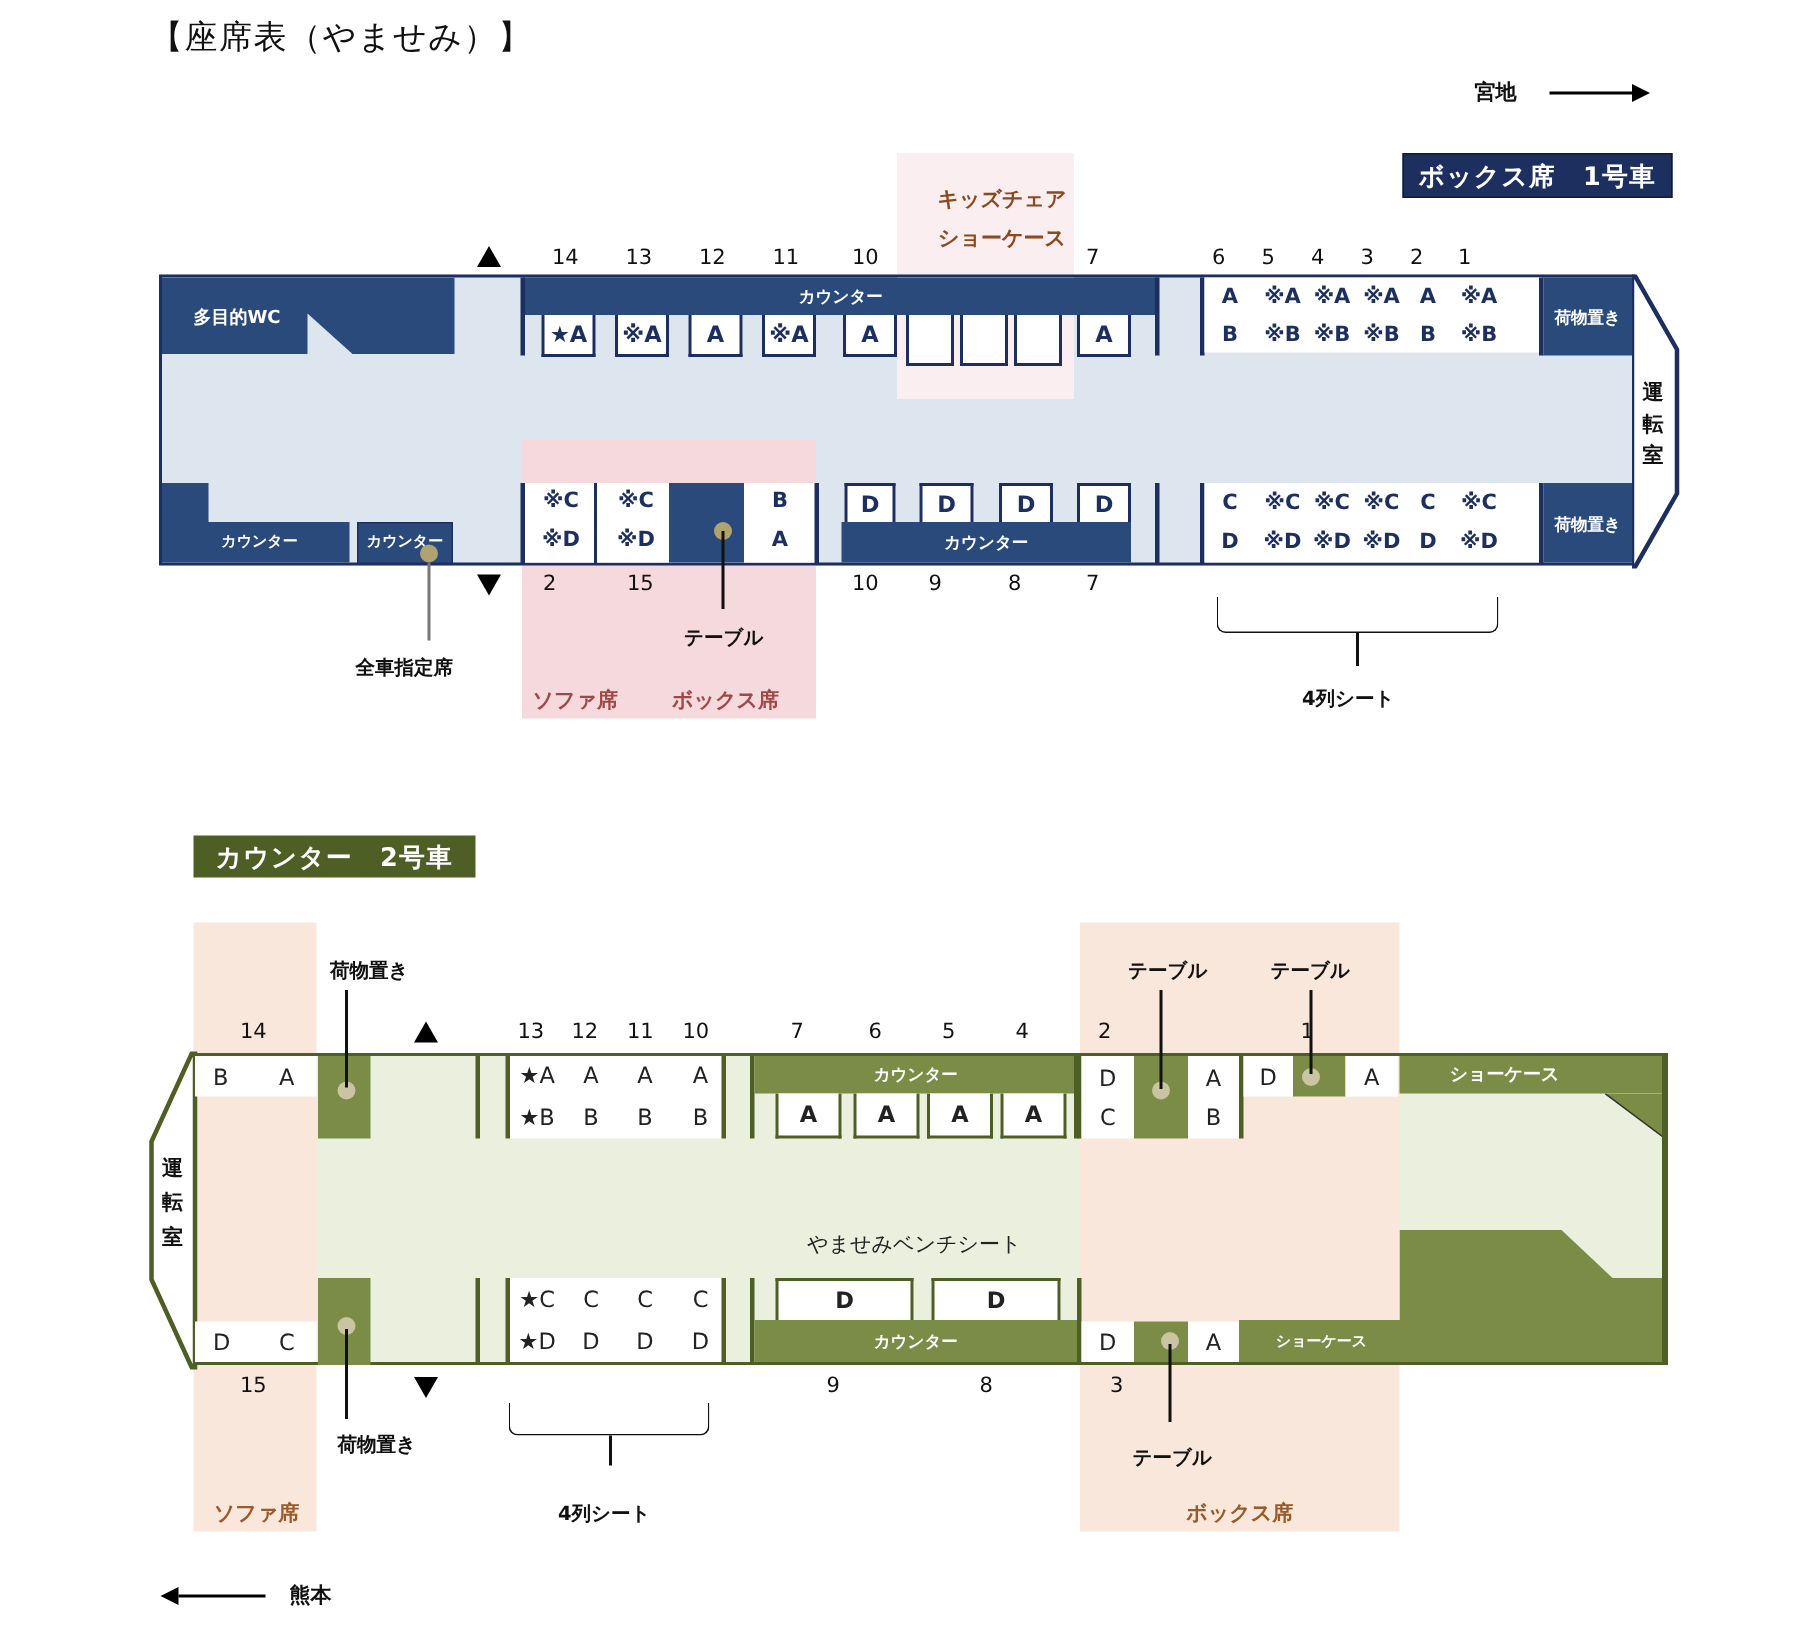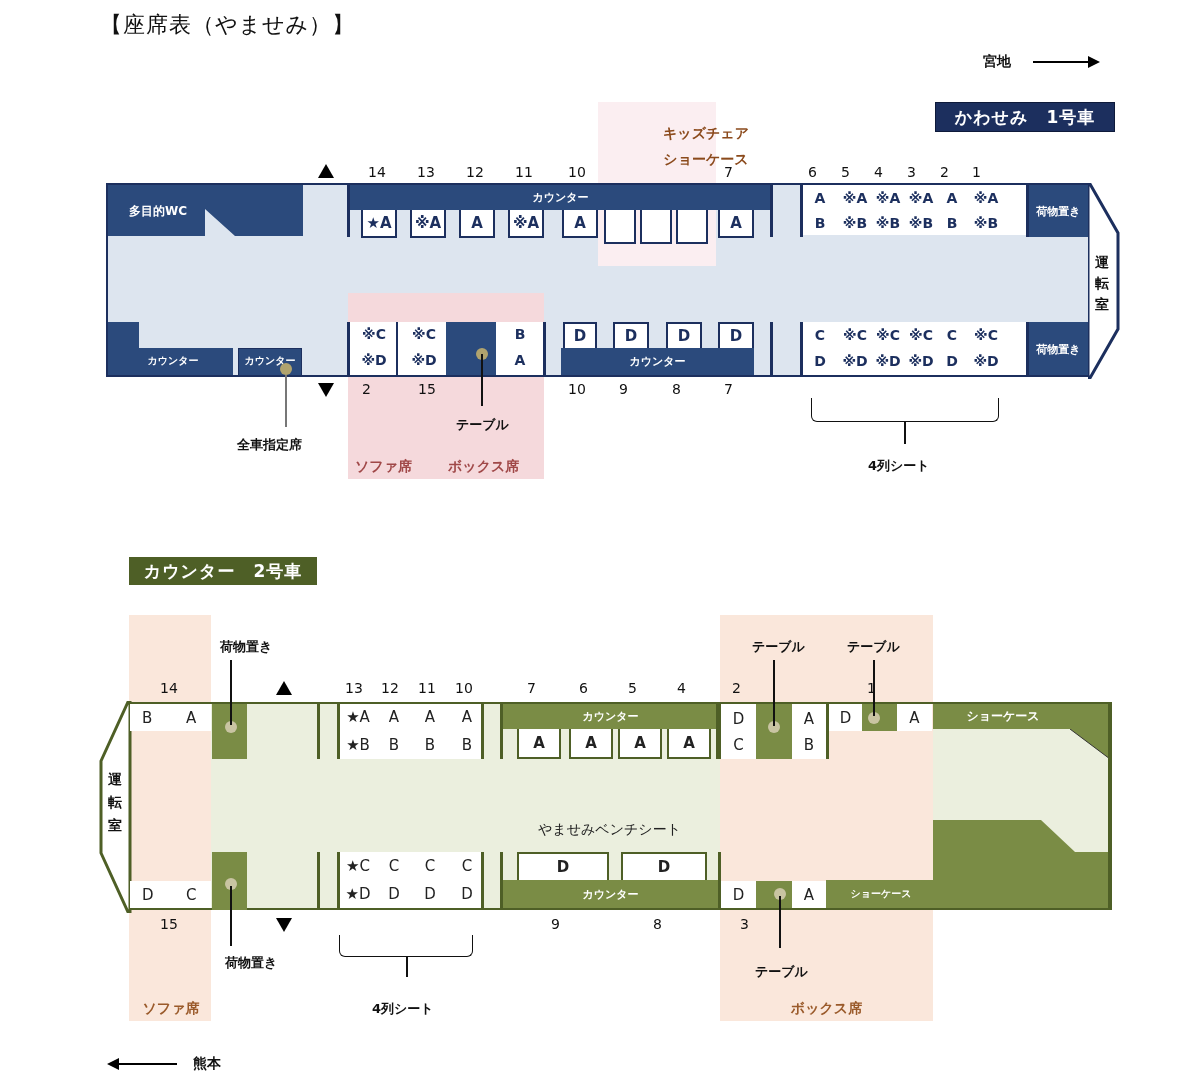--- a/index.html
+++ b/index.html
@@ -30,24 +30,24 @@
 </style>
 </head>
 <body>
 
 <div class="abs title">【座席表（やませみ）】</div>
 
 <div class="abs dir" style="left:983px;top:53px;">宮地</div>
 <div class="abs arrow-line" style="left:1033px;top:61px;width:55px;"></div>
 <div class="abs arrow-head-r" style="left:1088px;top:56px;"></div>
 
-<div class="abs car-label" style="left:935px;top:102px;width:178px;height:28px;background:#1c2f5e;border:1px solid #0e1a3a;">かわせみ　1号車</div>
+<div class="abs car-label" style="left:935px;top:102px;width:178px;height:28px;background:#1c2f5e;border:1px solid #0e1a3a;">ボックス席　1号車</div>
 
 <div class="abs" style="left:598px;top:102px;width:118px;height:164px;background:#fbeef1;"></div>
-<div class="abs" style="left:598px;top:120px;width:140px;text-align:center;color:#8b4a1c;font-weight:bold;font-size:14px;line-height:26px;padding-left:38px;">
+<div class="abs" style="left:598px;top:120px;width:140px;text-align:center;color:#8b4a1c;font-weight:bold;font-size:14px;line-height:26px;">
   <div>キッズチェア</div>
   <div>ショーケース</div>
 </div>
 
 <div class="abs" style="left:348px;top:293px;width:196px;height:186px;background:#f5d9dc;"></div>
 
 <div class="abs" style="left:106px;top:183px;width:984px;height:194px;background:#dde5ef;border:2px solid #1c2f5e;box-sizing:border-box;"></div>
 
 <div class="abs" style="left:598px;top:185px;width:118px;height:81px;background:#fbeef1;"></div>
 <div class="abs" style="left:348px;top:293px;width:196px;height:82px;background:#f5d9dc;"></div>

